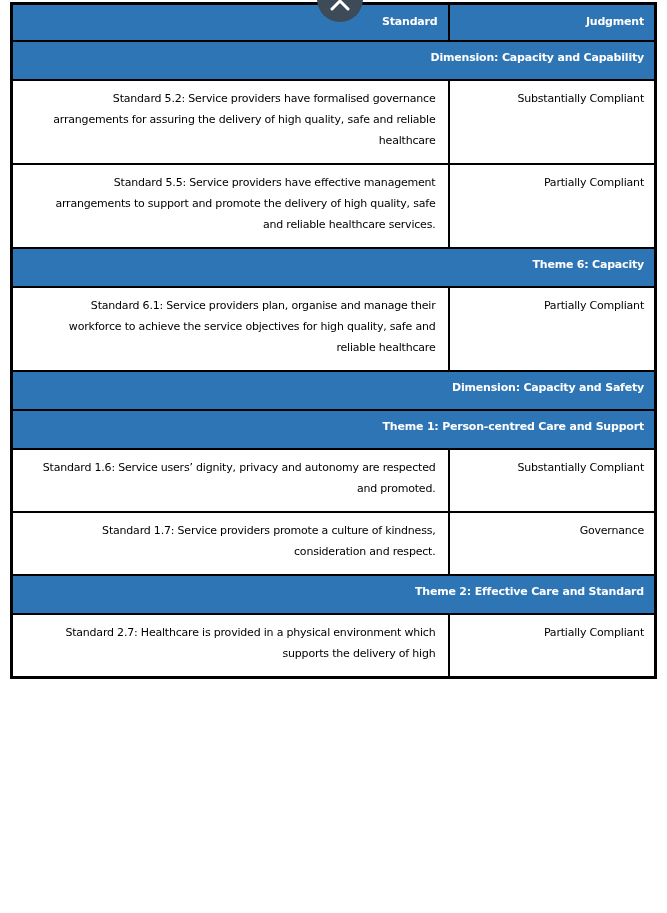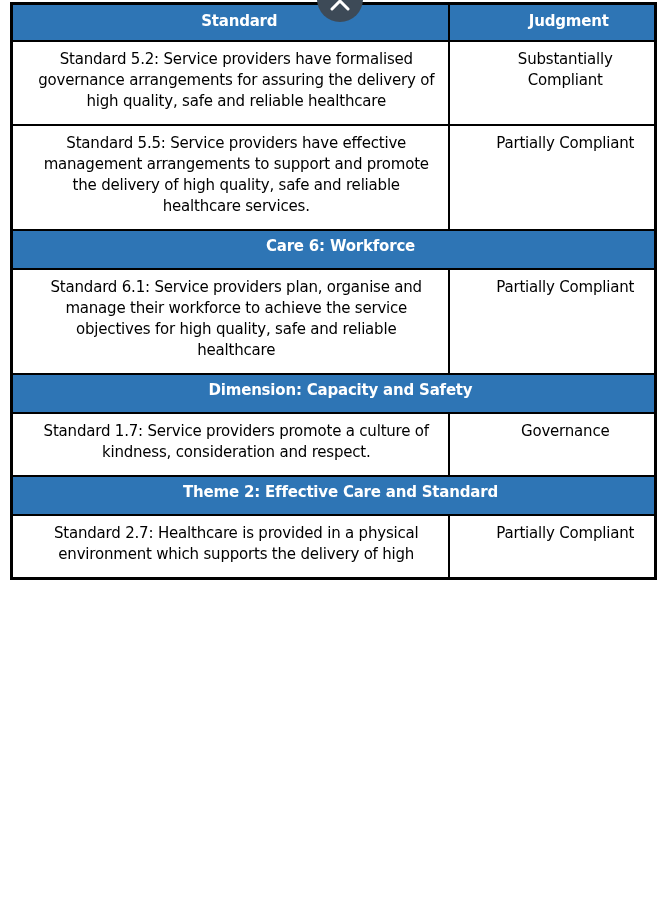--- a/index.html
+++ b/index.html
@@ -24,24 +24,24 @@
     width: 647px;
     border-collapse: collapse;
     border: 3px solid #000000;
     table-layout: fixed;
   }
   col.col-standard { width: 437px; }
   col.col-judgment { width: 207px; }
   th, td {
     border: 2px solid #000000;
     vertical-align: top;
-    font-size: 15px;
+    font-size: 11px;
     line-height: 21px;
     letter-spacing: -0.2px;
-    text-align: center;
+    text-align: right;
   }
   tr.header-row th {
     background: #2E75B5;
     color: #ffffff;
     font-weight: bold;
     height: 37px;
     padding: 6px 10px 6px 28px;
   }
   tr.header-row th.judgment-h { padding-left: 44px; }
   tr.section-row td {
@@ -88,37 +88,47 @@
       <col class="col-standard">
       <col class="col-judgment">
     </colgroup>
     <thead>
       <tr class="header-row">
         <th>Standard</th>
         <th class="judgment-h">Judgment</th>
       </tr>
     </thead>
     <tbody>
+      <tr class="section-row">
+        <td colspan="2">Dimension: Capacity and Capability</td>
+      </tr>
       <tr class="standard-row">
         <td class="std">Standard 5.2: Service providers have formalised governance arrangements for assuring the delivery of high quality, safe and reliable healthcare</td>
         <td class="jdg">Substantially Compliant</td>
       </tr>
       <tr class="standard-row">
         <td class="std">Standard 5.5: Service providers have effective management arrangements to support and promote the delivery of high quality, safe and reliable healthcare services.</td>
         <td class="jdg">Partially Compliant</td>
       </tr>
       <tr class="section-row">
-        <td colspan="2">Care 6: Workforce</td>
+        <td colspan="2">Theme 6: Capacity</td>
       </tr>
       <tr class="standard-row">
         <td class="std">Standard 6.1: Service providers plan, organise and manage their workforce to achieve the service objectives for high quality, safe and reliable healthcare</td>
         <td class="jdg">Partially Compliant</td>
       </tr>
       <tr class="section-row">
         <td colspan="2">Dimension: Capacity and Safety</td>
+      </tr>
+      <tr class="section-row">
+        <td colspan="2">Theme 1: Person-centred Care and Support</td>
+      </tr>
+      <tr class="standard-row">
+        <td class="std">Standard 1.6: Service users’ dignity, privacy and autonomy are respected and promoted.</td>
+        <td class="jdg">Substantially Compliant</td>
       </tr>
       <tr class="standard-row">
         <td class="std">Standard 1.7: Service providers promote a culture of kindness, consideration and respect.</td>
         <td class="jdg">Governance</td>
       </tr>
       <tr class="section-row">
         <td colspan="2">Theme 2: Effective Care and Standard</td>
       </tr>
       <tr class="standard-row">
         <td class="std">Standard 2.7: Healthcare is provided in a physical environment which supports the delivery of high</td>

